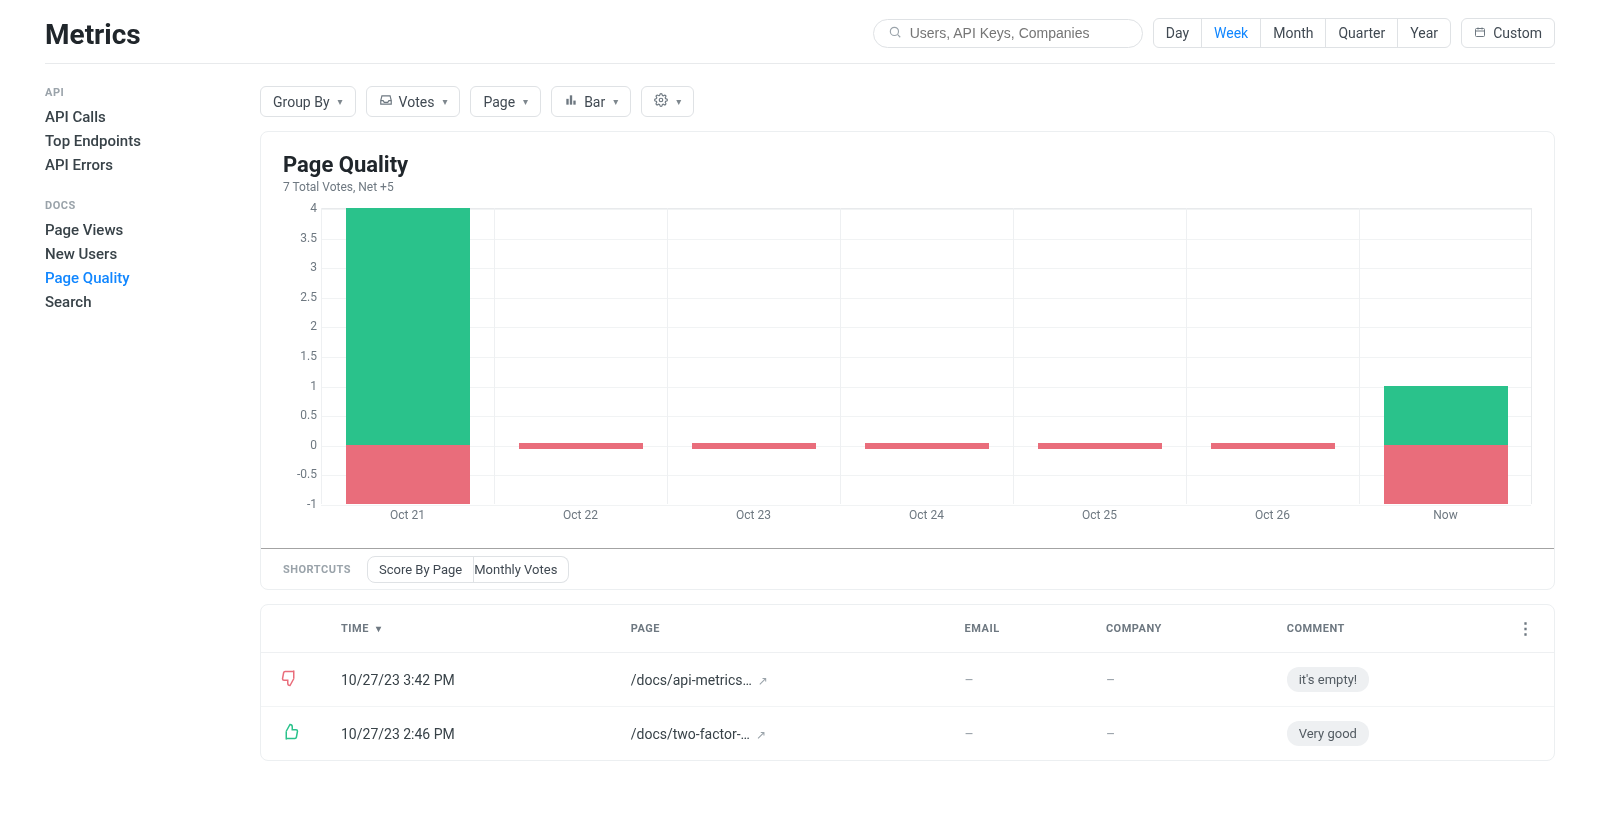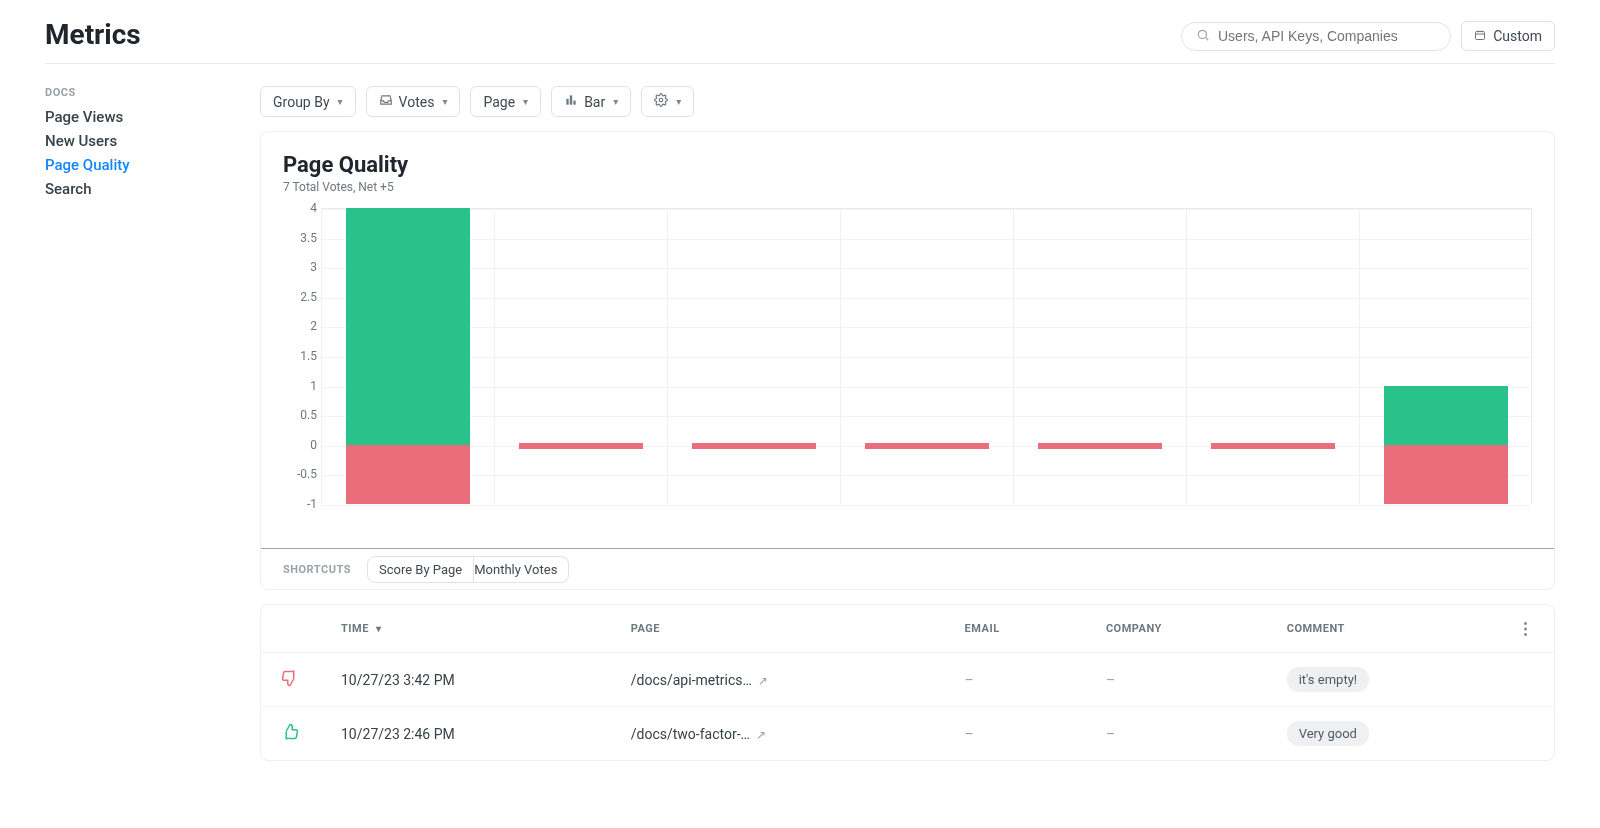--- a/index.html
+++ b/index.html
@@ -1,18 +1,18 @@
 <!DOCTYPE html>
 <html><head>
 <meta charset="utf-8">
 <style>
   * { box-sizing: border-box; margin: 0; padding: 0; }
   body { font-family: -apple-system, BlinkMacSystemFont, "Segoe UI", Roboto, Helvetica, Arial, sans-serif; background: #fff; color: #384248; font-size: 14px; }
   .page { padding: 0 45px; }
-  .header { display: flex; align-items: flex-end; justify-content: space-between; padding: 18px 0 12px; border-bottom: 1px solid #e8eaec; }
+  .header { display: flex; align-items: flex-start; justify-content: space-between; padding: 18px 0 12px; border-bottom: 1px solid #e8eaec; }
   .header h1 { font-size: 28px; font-weight: 700; color: #20262b; }
   .header-right { display: flex; align-items: center; gap: 10px; }
   .search-box { display:flex; align-items:center; border: 1px solid #dfe2e5; border-radius: 20px; padding: 5px 14px; width: 270px; color:#888; }
   .search-box input { border:none; outline:none; font-size:14px; color:#3b82f6; width:100%; background:transparent; }
   .seg { display:flex; border:1px solid #dfe2e5; border-radius:6px; overflow:hidden; }
   .seg-item { padding:6px 12px; font-size:14px; color:#404952; cursor:pointer; border-right:1px solid #dfe2e5; }
   .seg-item:last-child { border-right:none; }
   .seg-item.active { color:#1086ff; }
   .cal-ico { margin-right:4px; font-size:13px;}
   .body { display:flex; padding-top: 22px; }
@@ -66,39 +66,52 @@
     <div class="header-right">
       <div class="search-box">
         <span style="margin-right:8px;">
           <svg width="14" height="14" viewBox="0 0 24 24" fill="none" stroke="#9aa3aa" stroke-width="2">
               <circle cx="11" cy="11" r="7"></circle>
               <line x1="21" y1="21" x2="16.65" y2="16.65"></line>
             </svg>
         </span>
         <input placeholder="Users, API Keys, Companies" style="">
       </div>
+      <div class="seg" id="range-seg">
+          <span class="seg-item">Day</span>
+          <span class="seg-item active">Week</span>
+          <span class="seg-item">Month</span>
+          <span class="seg-item">Quarter</span>
+          <span class="seg-item">Year</span>
+        </div>
       <div class="seg">
         <span class="seg-item">
           <span class="cal-ico">
             <svg width="12" height="12" viewBox="0 0 24 24" fill="none" stroke="#6e7881" stroke-width="2">
                 <rect x="3" y="5" width="18" height="16" rx="2"></rect>
                 <line x1="3" y1="10" x2="21" y2="10"></line>
                 <line x1="8" y1="3" x2="8" y2="7"></line>
                 <line x1="16" y1="3" x2="16" y2="7"></line>
               </svg>
           </span>
           <span>Custom</span>
         </span>
       </div>
     </div>
   </div>
 
   <div class="body">
 
     <div class="sidebar" id="sidebar">
+        <div class="side-group">
+          <div class="side-head">API</div>
+          <div class="side-item">API Calls</div>
+          <div class="side-item">Top Endpoints</div>
+          <div class="side-item">API Errors</div>
+        </div>
         <div class="side-group">
           <div class="side-head">DOCS</div>
           <div class="side-item">Page Views</div>
           <div class="side-item">New Users</div>
           <div class="side-item active">Page Quality</div>
           <div class="side-item">Search</div>
         </div>
       </div>
 
     <div class="main">
@@ -191,20 +204,29 @@
                   <div class="bar-neg" style="top: 234.8px; height: 6px;"></div>
                 </div>
                 <div class="col">
                   <div class="bar-neg" style="top: 234.8px; height: 6px;"></div>
                 </div>
                 <div class="col">
                   <div class="bar-pos" style="top: 177.6px; height: 59.2px;"></div>
                   <div class="bar-neg" style="top: 236.8px; height: 59.2px;"></div>
                 </div>
               </div>
+              <div class="xlabels">
+                <div class="xlab">Oct 21</div>
+                <div class="xlab">Oct 22</div>
+                <div class="xlab">Oct 23</div>
+                <div class="xlab">Oct 24</div>
+                <div class="xlab">Oct 25</div>
+                <div class="xlab">Oct 26</div>
+                <div class="xlab">Now</div>
+              </div>
             </div>
         </div>
         <div class="shortcuts">
           <span class="sc-label">SHORTCUTS</span>
           <span id="sc-box"><span class="sc-pill first">Score By Page</span><span class="sc-pill">Monthly Votes</span></span>
         </div>
       </div>
 
       <div class="card table-card">
         <table>

